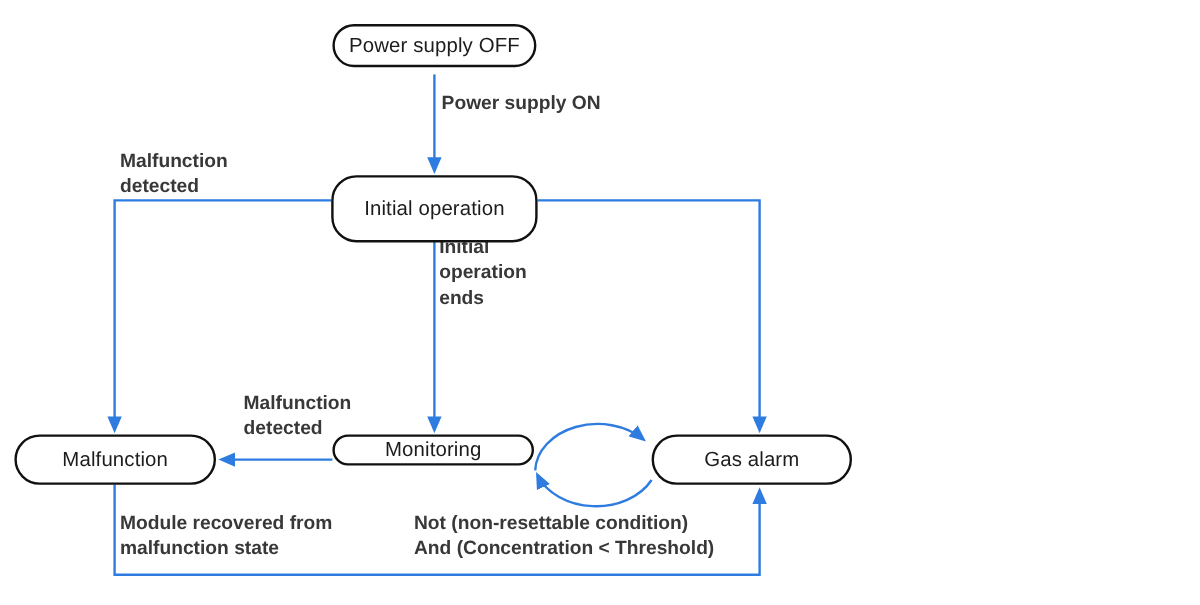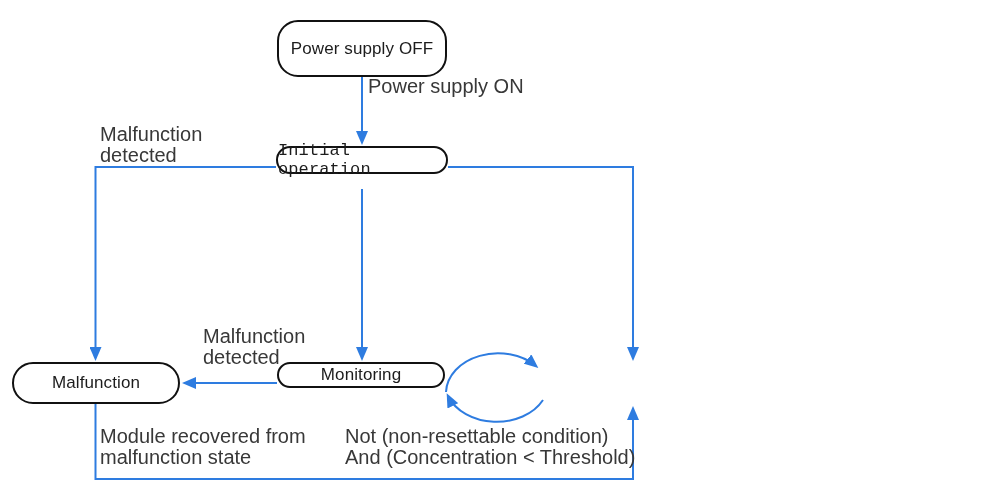--- a/index.html
+++ b/index.html
@@ -9,26 +9,26 @@
   }
   .stage svg{position:absolute;left:0;top:0;width:1000px;height:504px;}
   .stage svg path{stroke:var(--accent,#2e7ce0);stroke-width:2;fill:none;}
   #arrowhead path{fill:var(--accent,#2e7ce0);stroke:none;}
   .pill{
     position:absolute;box-sizing:border-box;display:flex;align-items:center;justify-content:center;
     border:2.5px solid var(--node-border,#111);border-radius:21px;background:#fff;
     font-size:17px;color:#1c1c1c;letter-spacing:.1px;z-index:2;
   }
   .lbl{
-    position:absolute;font-size:20px;line-height:21px;color:var(--text,#383838);
-    white-space:nowrap;z-index:1;
+    position:absolute;font-size:16px;line-height:21px;color:var(--text,#383838);
+    white-space:nowrap;z-index:1;font-weight:bold;
   }
   
-  .p-off  {left:277px;top:20px; width:170px;height:57px;}
-  .p-init {left:276px;top:146px;width:172px;height:28px;font-family:Liberation Mono, monospace;}
+  .p-off  {left:277px;top:20px; width:170px;height:36px;}
+  .p-init {left:276px;top:146px;width:172px;height:56px;}
   .p-mal  {left:12px; top:362px;width:168px;height:42px;}
   .p-mon  {left:277px;top:362px;width:168px;height:26px;}
   .p-gas  {left:543px;top:362px;width:167px;height:42px;}
   
   .l-poweron {left:368px;top:76px;}
   .l-maldet1 {left:100px;top:124px;}
   .l-past    {left:450px;top:124px;}
   .l-initend {left:366px;top:196px;}
   .l-maldet2 {left:203px;top:326px;}
   .l-conc    {left:392px;top:317px;}
@@ -53,31 +53,37 @@
     <path d="M277 383 H185" marker-end="url(#arrowhead)"></path>
     <path d="M95.5 404 L95.5 479 L633 479 L633 409" marker-end="url(#arrowhead)"></path>
     <path d="M446 392 A52 40 0 0 1 536 366" marker-end="url(#arrowhead)"></path>
     <path d="M543 400 A52 40 0 0 1 448 396" marker-end="url(#arrowhead)"></path>
   </svg>
 
   <div class="pill p-off">Power supply OFF</div>
   <div class="pill p-init">Initial operation</div>
   <div class="pill p-mal">Malfunction</div>
   <div class="pill p-mon">Monitoring</div>
+  <div class="pill p-gas">Gas alarm</div>
 
   <div class="lbl l-poweron">
     <div>Power supply ON</div>
   </div>
 
   <div class="lbl l-maldet1">
     <div>Malfunction</div>
     <div>detected</div>
   </div>
 
 
+  <div class="lbl l-initend">
+    <div>Initial</div>
+    <div>operation</div>
+    <div>ends</div>
+  </div>
 
   <div class="lbl l-maldet2">
     <div>Malfunction</div>
     <div>detected</div>
   </div>
 
 
   <div class="lbl l-reset">
     <div>Not (non-resettable condition)</div>
     <div>And (Concentration &lt; Threshold)</div>

